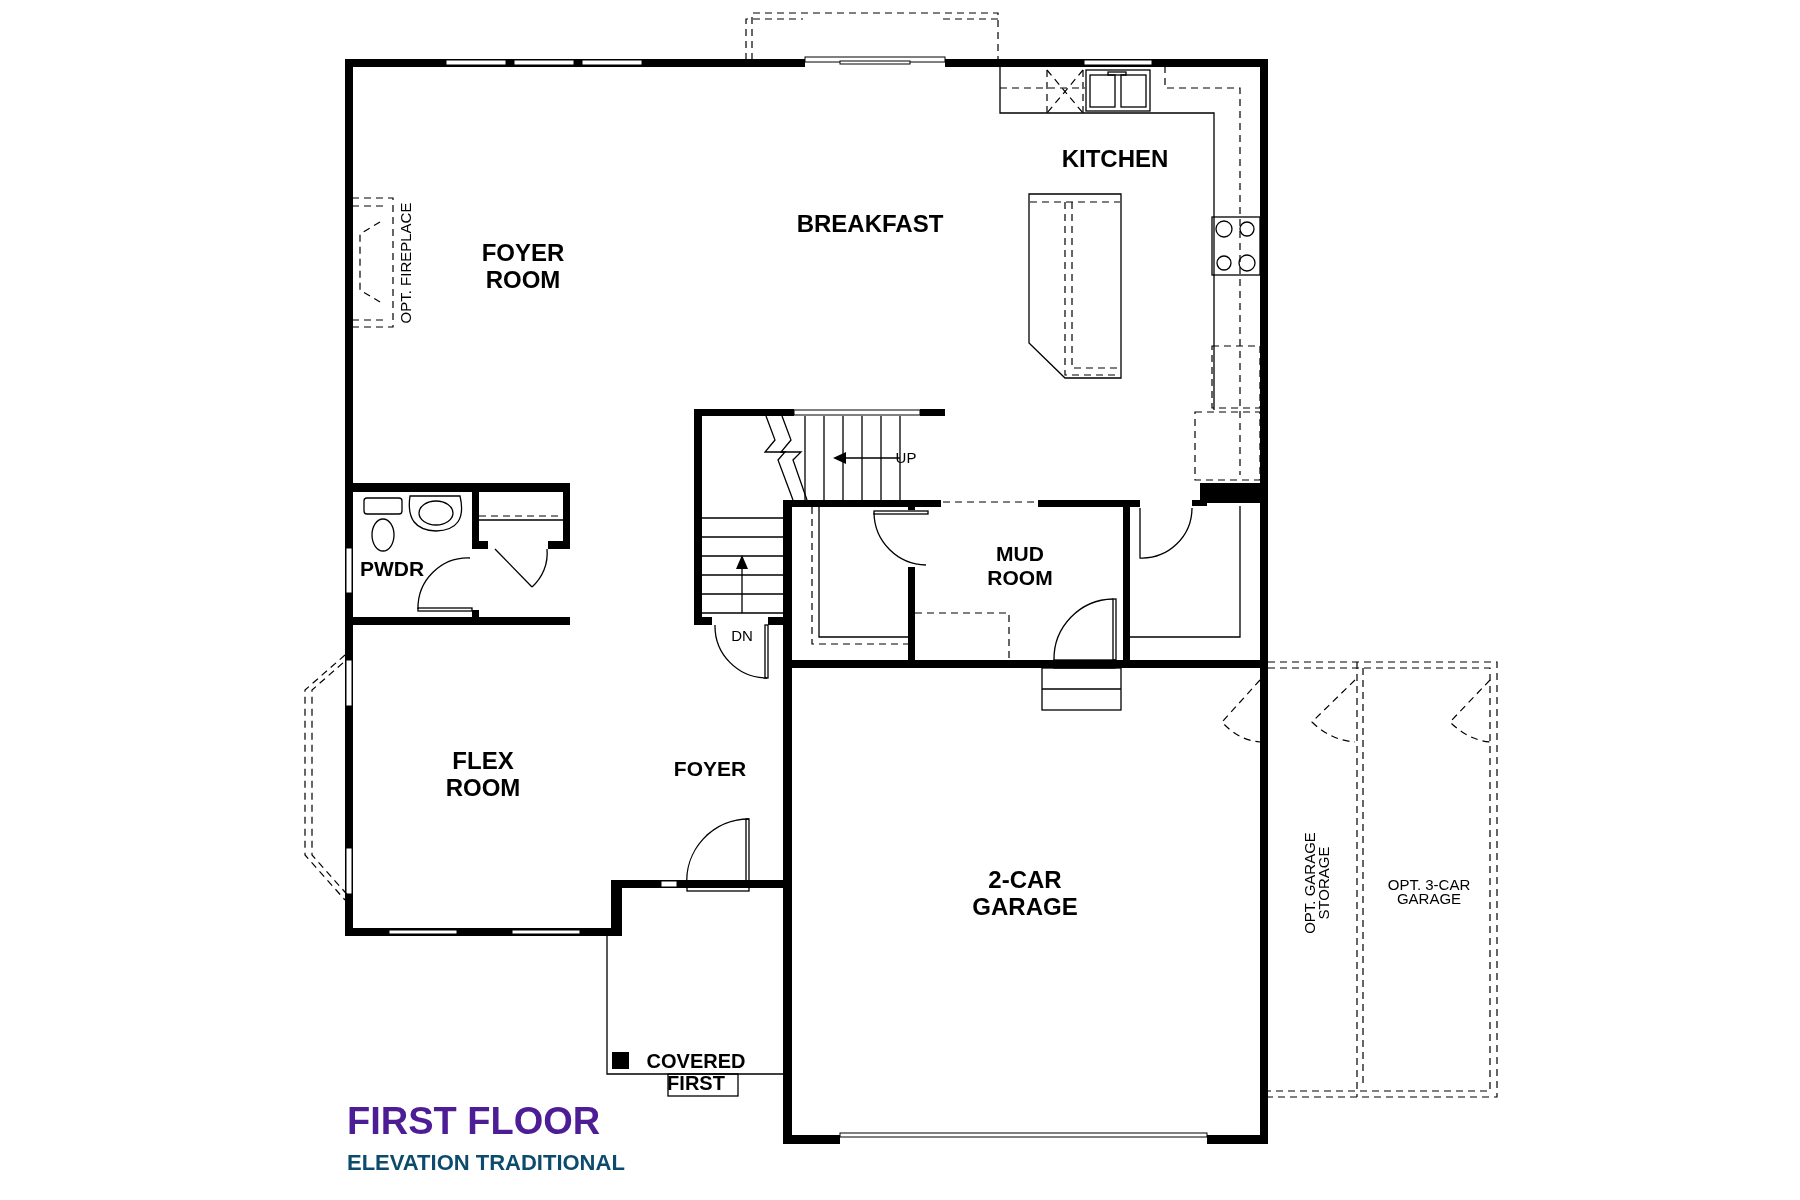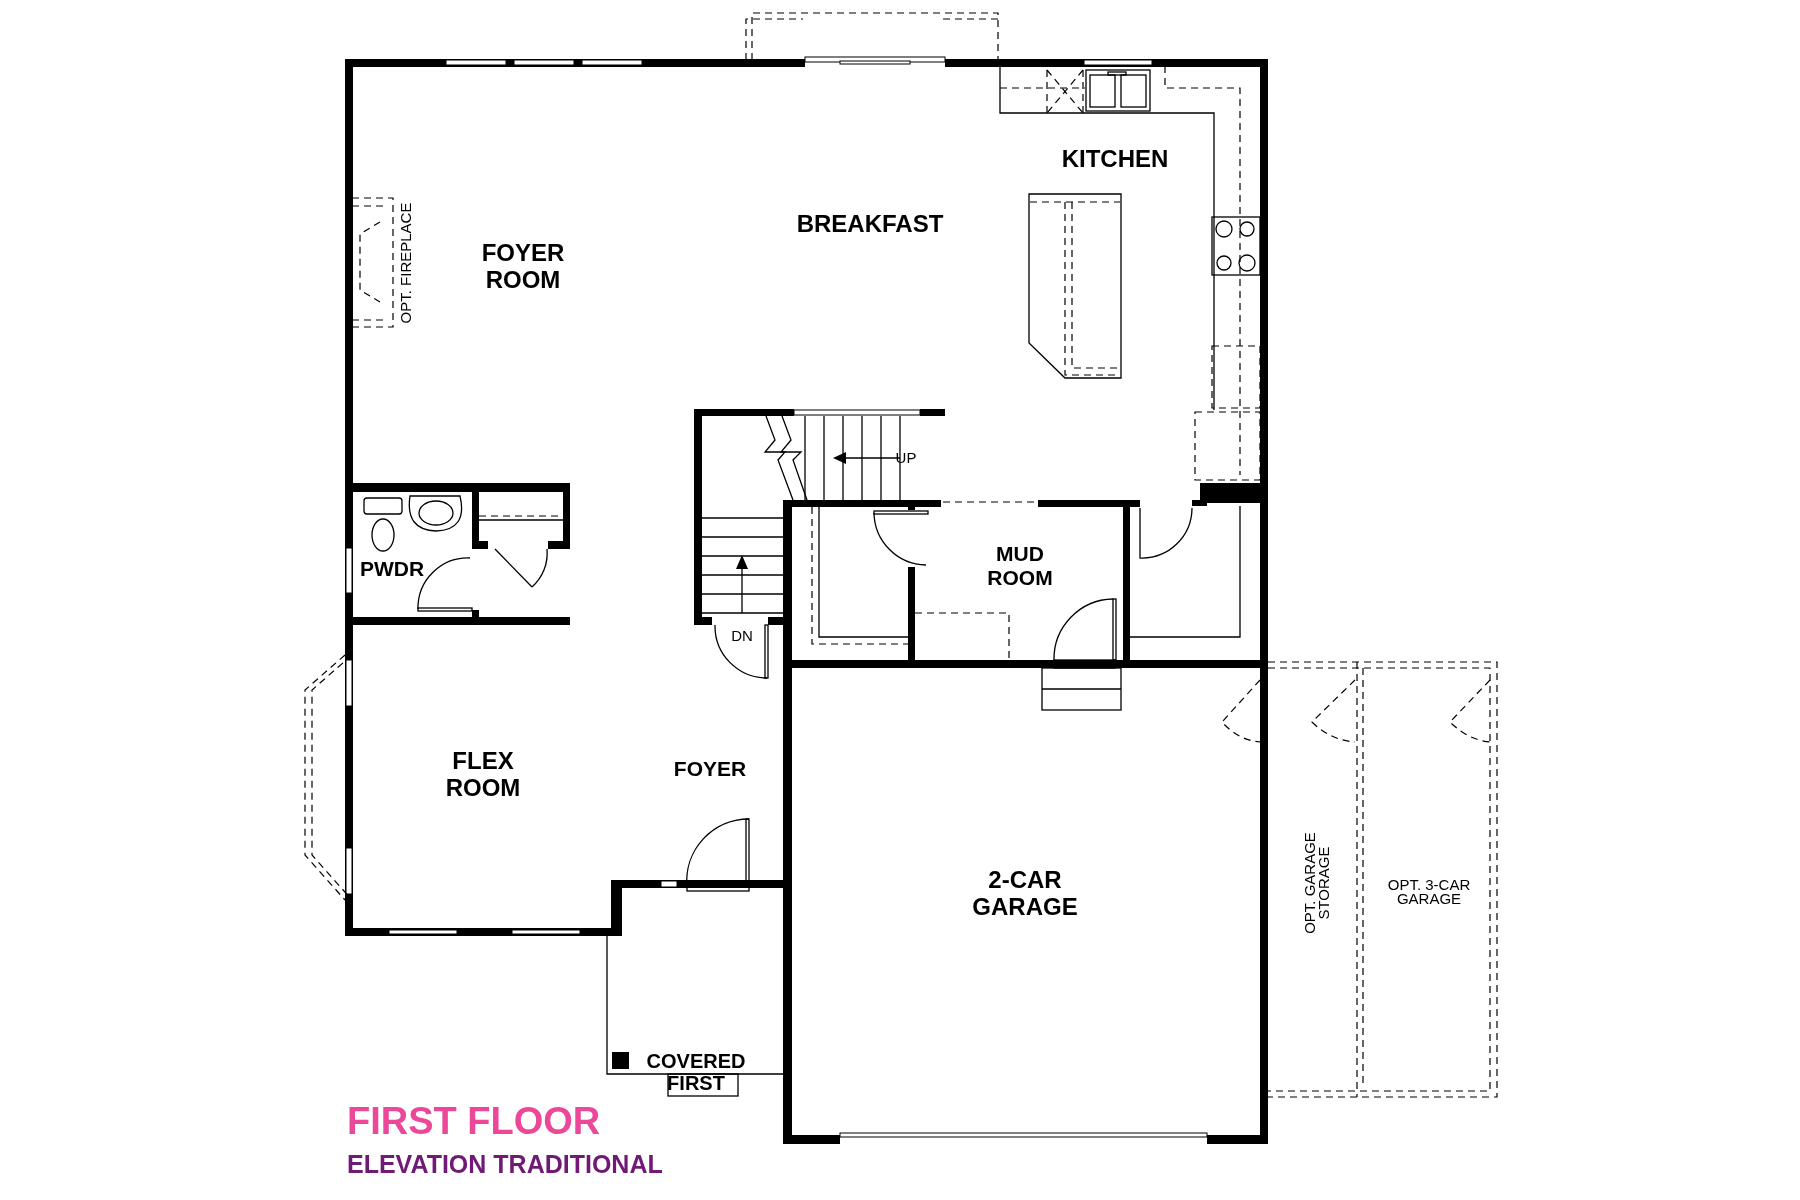--- a/index.html
+++ b/index.html
@@ -5,22 +5,22 @@
   html, body { margin: 0; padding: 0; background: #ffffff; }
   body { width: 1800px; height: 1200px; overflow: hidden; position: relative; font-family: "Liberation Sans", "DejaVu Sans", sans-serif; }
   #plan { position: absolute; left: 0; top: 0; }
   .wall { fill: #000000; }
   .thin { fill: none; stroke: #000000; stroke-width: 1.3; }
   .dash { fill: none; stroke: #000000; stroke-width: 1.2; stroke-dasharray: 7 5; }
   .win { fill: #ffffff; stroke: #000000; stroke-width: 1; }
   .room-label { position: absolute; font-weight: bold; color: #000; text-align: center; line-height: 1.12; transform: translate(-50%, -50%); white-space: nowrap; font-size: 24px; }
   .small-label { position: absolute; color: #000; text-align: center; line-height: 0.95; white-space: nowrap; font-size: 15px; transform: translate(-50%, -50%); }
   .rot { transform: translate(-50%, -50%) rotate(-90deg); }
-  .title { position: absolute; left: 347px; top: 1100px; font-weight: bold; font-size: 38px; color: #ec4899; letter-spacing: 0px; }
-  .subtitle { position: absolute; left: 347px; top: 1150px; font-weight: bold; font-size: 25px; color: #701a75; }
+  .title { position: absolute; left: 347px; top: 1100px; font-weight: bold; font-size: 38px; color: #4c1d95; letter-spacing: 0px; }
+  .subtitle { position: absolute; left: 347px; top: 1150px; font-weight: bold; font-size: 22px; color: #0c4a6e; }
   .lbl-line { display: block; }
 </style>
 </head>
 <body>
 
 <svg id="plan" width="1800" height="1200" viewBox="0 0 1800 1200" xmlns="http://www.w3.org/2000/svg">
 
   <g>
 
     <rect class="wall" x="345" y="59" width="460" height="8"></rect>

